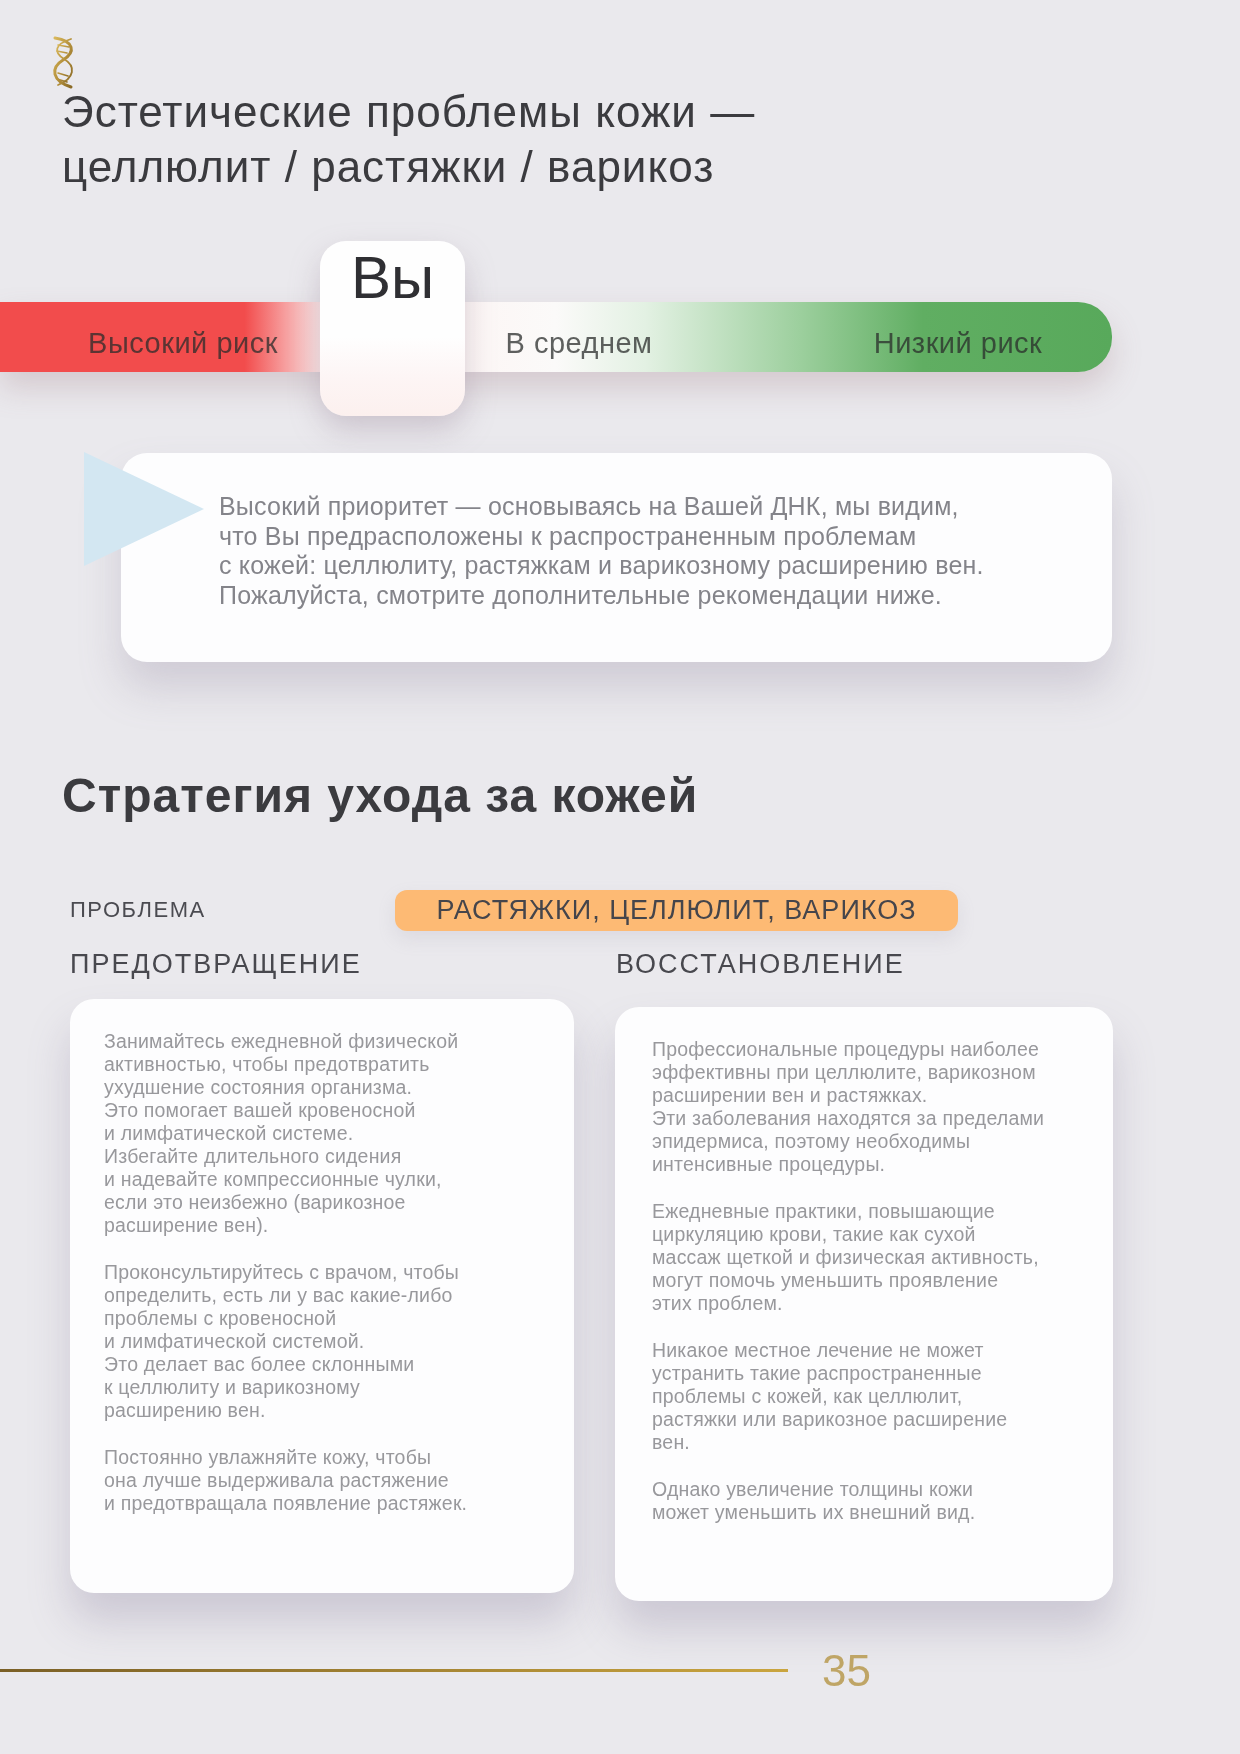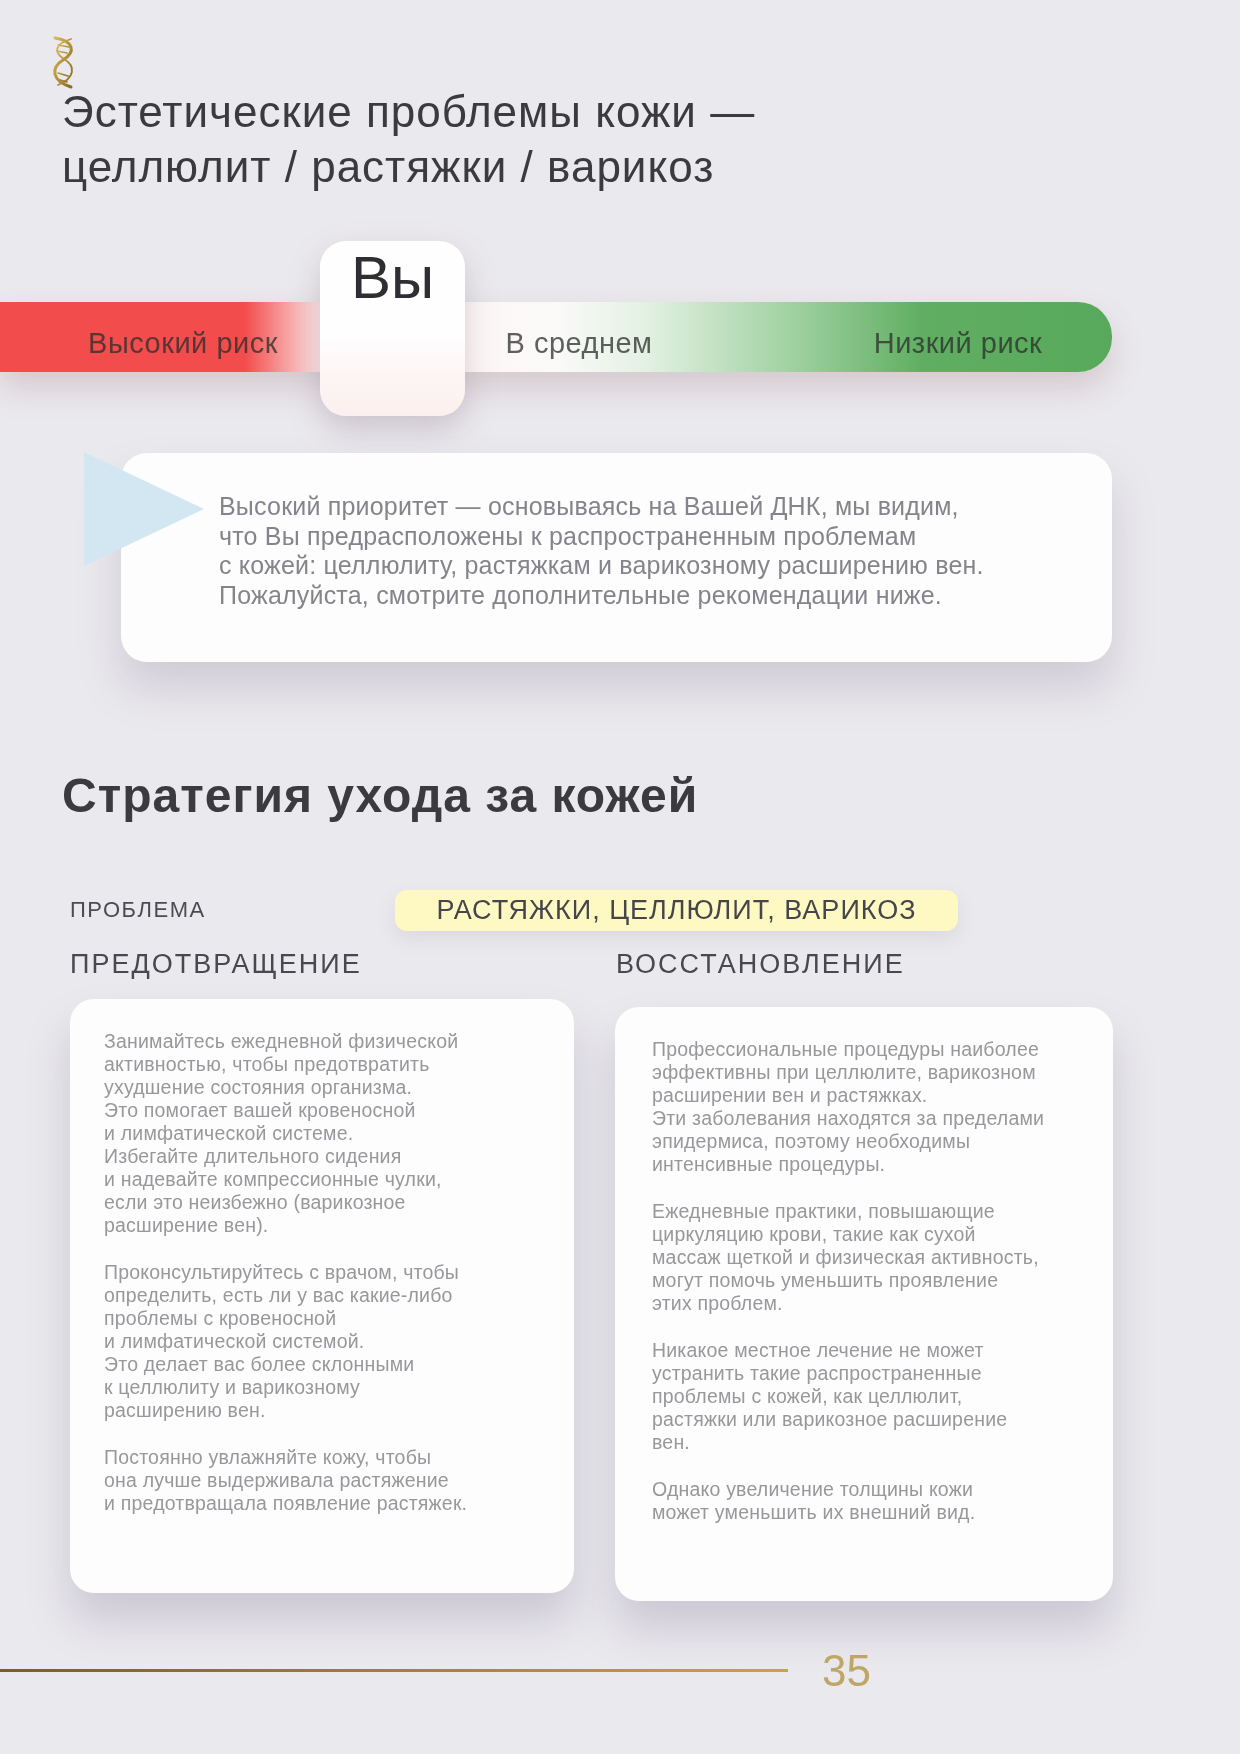--- a/index.html
+++ b/index.html
@@ -61,21 +61,21 @@
   .section-title{
     position:absolute;left:62px;top:768px;
     font-size:48px;font-weight:700;color:#3b3b3f;letter-spacing:1px;white-space:nowrap;
   }
   .problem-label{
     position:absolute;left:70px;top:897px;
     font-size:22px;color:#4b4b51;letter-spacing:1.5px;white-space:nowrap;
   }
   .problem-pill{
     position:absolute;left:395px;top:890px;width:563px;height:41px;
-    border-radius:12px;background:#fef9c3;
+    border-radius:12px;background:#fdba74;
     box-shadow:0 8px 18px rgba(150,140,160,0.16);
     display:flex;align-items:center;justify-content:center;
   }
   .problem-pill span{font-size:27px;color:#45454b;letter-spacing:1px;white-space:nowrap;}
   .col-header{
     position:absolute;top:949px;font-size:27px;color:#48484e;
     letter-spacing:2px;white-space:nowrap;
   }
   .col-header.prevention{left:70px;}
   .col-header.recovery{left:616px;text-align:right;}

